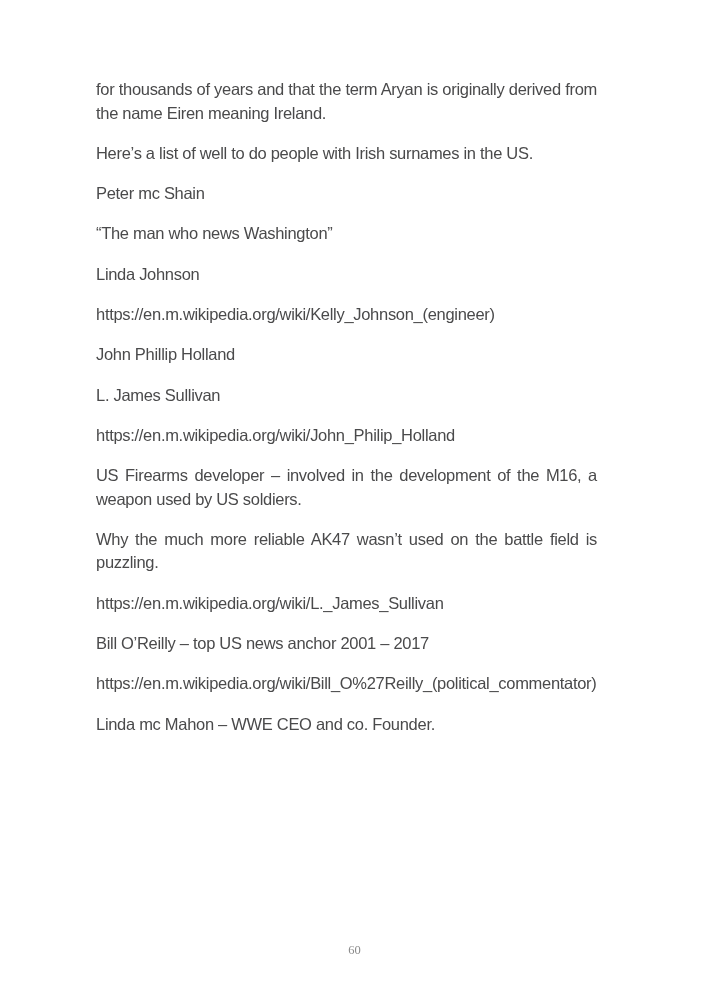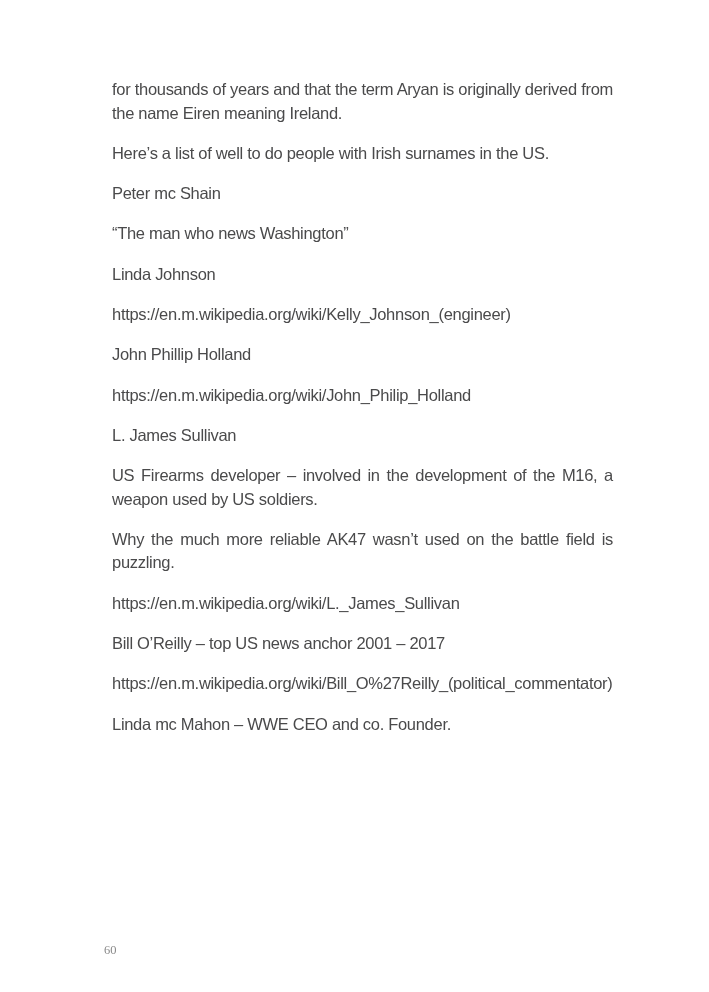--- a/index.html
+++ b/index.html
@@ -10,60 +10,60 @@
   .page {
     position: relative;
     width: 709px;
     height: 992px;
     background: #ffffff;
     overflow: hidden;
     font-family: "Liberation Sans", "DejaVu Sans", sans-serif;
   }
   .content {
     position: absolute;
-    left: 112px;
+    left: 96px;
     top: 78px;
     width: 501px;
   }
   .para {
     margin: 0 0 16.8px 0;
     font-size: 16.5px;
     line-height: 23.5px;
     letter-spacing: -0.3px;
     color: #4a4a4b;
     text-align: justify;
   }
   .para.url {
     word-break: break-all;
   }
   .page-number {
     position: absolute;
     left: 104px;
     width: 501px;
     bottom: 34px;
-    text-align: left;
+    text-align: center;
     font-family: "Liberation Serif", "DejaVu Serif", serif;
     font-size: 12.5px;
     color: #8a8a8a;
   }
 </style>
 </head>
 <body>
 
 <div class="page">
   <div class="content">
       <p class="para">for thousands of years and that the term Aryan is originally derived from the name Eiren meaning Ireland.</p>
       <p class="para">Here’s a list of well to do people with Irish surnames in the US.</p>
       <p class="para">Peter mc Shain</p>
       <p class="para">“The man who news Washington”</p>
       <p class="para">Linda Johnson</p>
       <p class="para url">https://en.m.wikipedia.org/wiki/Kelly_Johnson_(engineer)</p>
       <p class="para">John Phillip Holland</p>
+      <p class="para">L. James Sullivan</p>
       <p class="para url">https://en.m.wikipedia.org/wiki/John_Philip_Holland</p>
-      <p class="para">L. James Sullivan</p>
       <p class="para">US Firearms developer – involved in the development of the M16, a weapon used by US soldiers.</p>
       <p class="para">Why the much more reliable AK47 wasn’t used on the battle field is puzzling.</p>
       <p class="para url">https://en.m.wikipedia.org/wiki/L._James_Sullivan</p>
       <p class="para">Bill O’Reilly – top US news anchor 2001 – 2017</p>
       <p class="para url">https://en.m.wikipedia.org/wiki/Bill_O%27Reilly_(political_commentator)</p>
       <p class="para">Linda mc Mahon – WWE CEO and co. Founder.</p>
     </div>
   <div class="page-number">60</div>
 </div>
 

